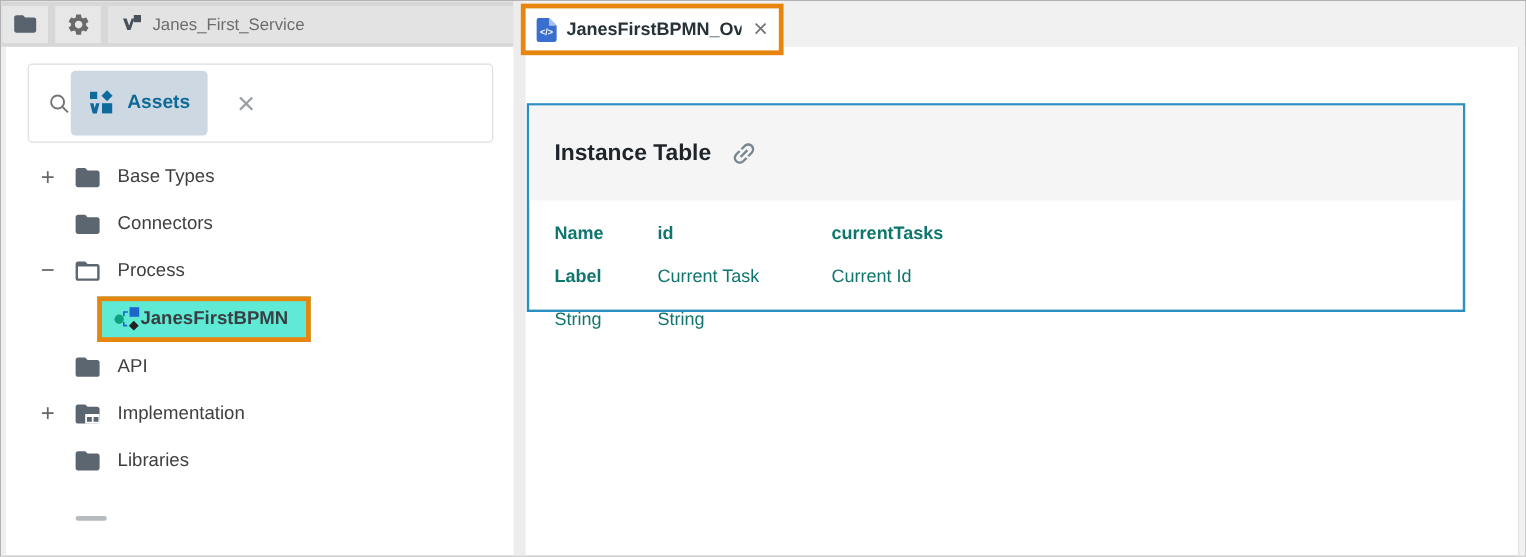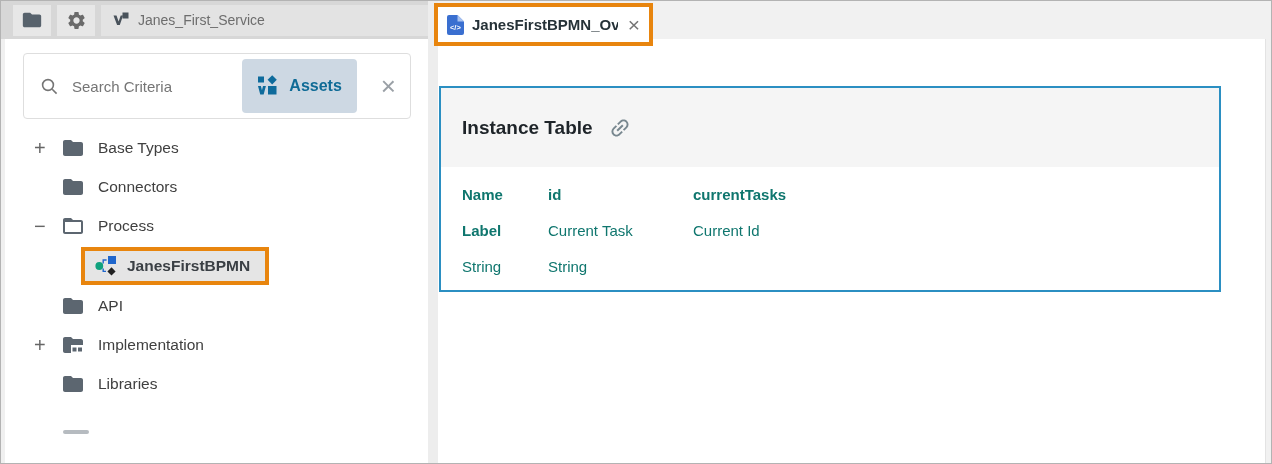--- a/index.html
+++ b/index.html
@@ -7,21 +7,21 @@
   body { font-family:"Liberation Sans","DejaVu Sans",sans-serif; }
 
   .window {
     position:relative; width:1272px; height:464px;
     border:1px solid #b3b3b3; background:#ffffff; overflow:hidden;
   }
 
   
   .toolbar {
     position:absolute; left:0; top:0; width:427px; height:38px;
-    background:#d7d7d7; display:flex; align-items:center; padding-left:12px;
+    background:#d7d7d7; display:flex; align-items:center; padding-left:1px;
   }
   .tool-btn {
     width:38px; height:31px; background:#e7e7e7; margin-right:6px;
     display:flex; align-items:center; justify-content:center; cursor:pointer;
   }
   .service-tab {
     height:31px; flex:1; background:#e3e3e3; display:flex; align-items:center;
     padding:0 12px; gap:9px; cursor:pointer;
   }
   .service-tab .lbl { font-size:14px; color:#6d6d6d; white-space:nowrap; }
@@ -44,21 +44,21 @@
 
   .tree { position:absolute; left:0; top:127px; width:427px; }
   .tree-row { display:flex; align-items:center; height:39px; padding-left:33px; cursor:pointer; }
   .expander { width:24px; font-size:20px; color:#666; line-height:1; }
   .tree-icon { width:24px; height:24px; margin-left:3px; flex:0 0 auto; }
   .tree-lbl { margin-left:13px; font-size:15.5px; color:#404040; white-space:nowrap; }
 
   .tree-row.highlighted { height:41px; padding-left:80px; }
   .hl-box {
     display:inline-flex; align-items:center; border:4px solid #e8850e;
-    background:#e5e5e5; padding:4px 15px 4px 10px; gap:10px;text-align:right;
+    background:#5eead4; padding:4px 15px 4px 10px; text-align:right;
   }
   .hl-box .tree-lbl { margin-left:0; font-weight:bold; color:#3a3f44; }
 
   .h-scroll-thumb {
     position:absolute; left:62px; top:429px; width:26px; height:4px;
     background:#b6bbc0; border-radius:2px; cursor:pointer;
   }
 
   
   .divider { position:absolute; left:427px; top:0; width:10px; height:100%; background:#ededed; }
@@ -74,21 +74,21 @@
     display:flex; align-items:center; padding:0 7px 0 9px; gap:8px; cursor:pointer;
   }
   .editor-tab .tab-lbl {
     font-size:15px; font-weight:bold; color:#263238; white-space:nowrap;
     overflow:hidden; flex:1;
   }
   .tab-close { font-size:21px; color:#757575; line-height:1; cursor:pointer; padding:0 2px; }
 
   
   .card {
-    position:absolute; left:438px; top:85px; width:782px; height:206px;
+    position:absolute; left:438px; top:85px; width:782px; height:174px;
     border:2px solid #2b8fc2; background:#fff;
   }
   .card-header {
     height:79px; background:#f5f5f5; display:flex; align-items:center;
     padding-left:21px; gap:15px;
   }
   .card-title { font-size:19px; font-weight:bold; color:#1e2429; }
   .link-icon { cursor:pointer; display:flex; }
   .card-body { padding:9px 0 0 21px; }
   .itable {
@@ -122,21 +122,20 @@
     </div>
   </div>
 
   <div class="left-edge"></div>
 
   <div class="search-box">
     <svg width="19" height="19" viewBox="0 0 19 19">
       <circle cx="8" cy="8" r="5.4" fill="none" stroke="#757575" stroke-width="1.6"></circle>
       <path d="M12.2 12.2 L16.6 16.6" stroke="#757575" stroke-width="1.6"></path>
     </svg>
-    <span class="placeholder">Search Criteria</span>
     <div class="chip">
       <svg width="22" height="22" viewBox="0 0 22 22" fill="#0e6b9c">
         <rect x="1" y="1.5" width="6" height="6"></rect>
         <path d="M15.2 0.2 L19.8 4.8 L15.2 9.4 L10.6 4.8 Z"></path>
         <rect x="11" y="11" width="8.5" height="8.5"></rect>
         <path d="M1 11 h2.9 l1.05 4.3 1.05-4.3 h2.9 l-2.25 8.5 h-3.4 z"></path>
       </svg>
       <span class="chip-lbl">Assets</span>
     </div>
     <span class="search-close">×</span>

